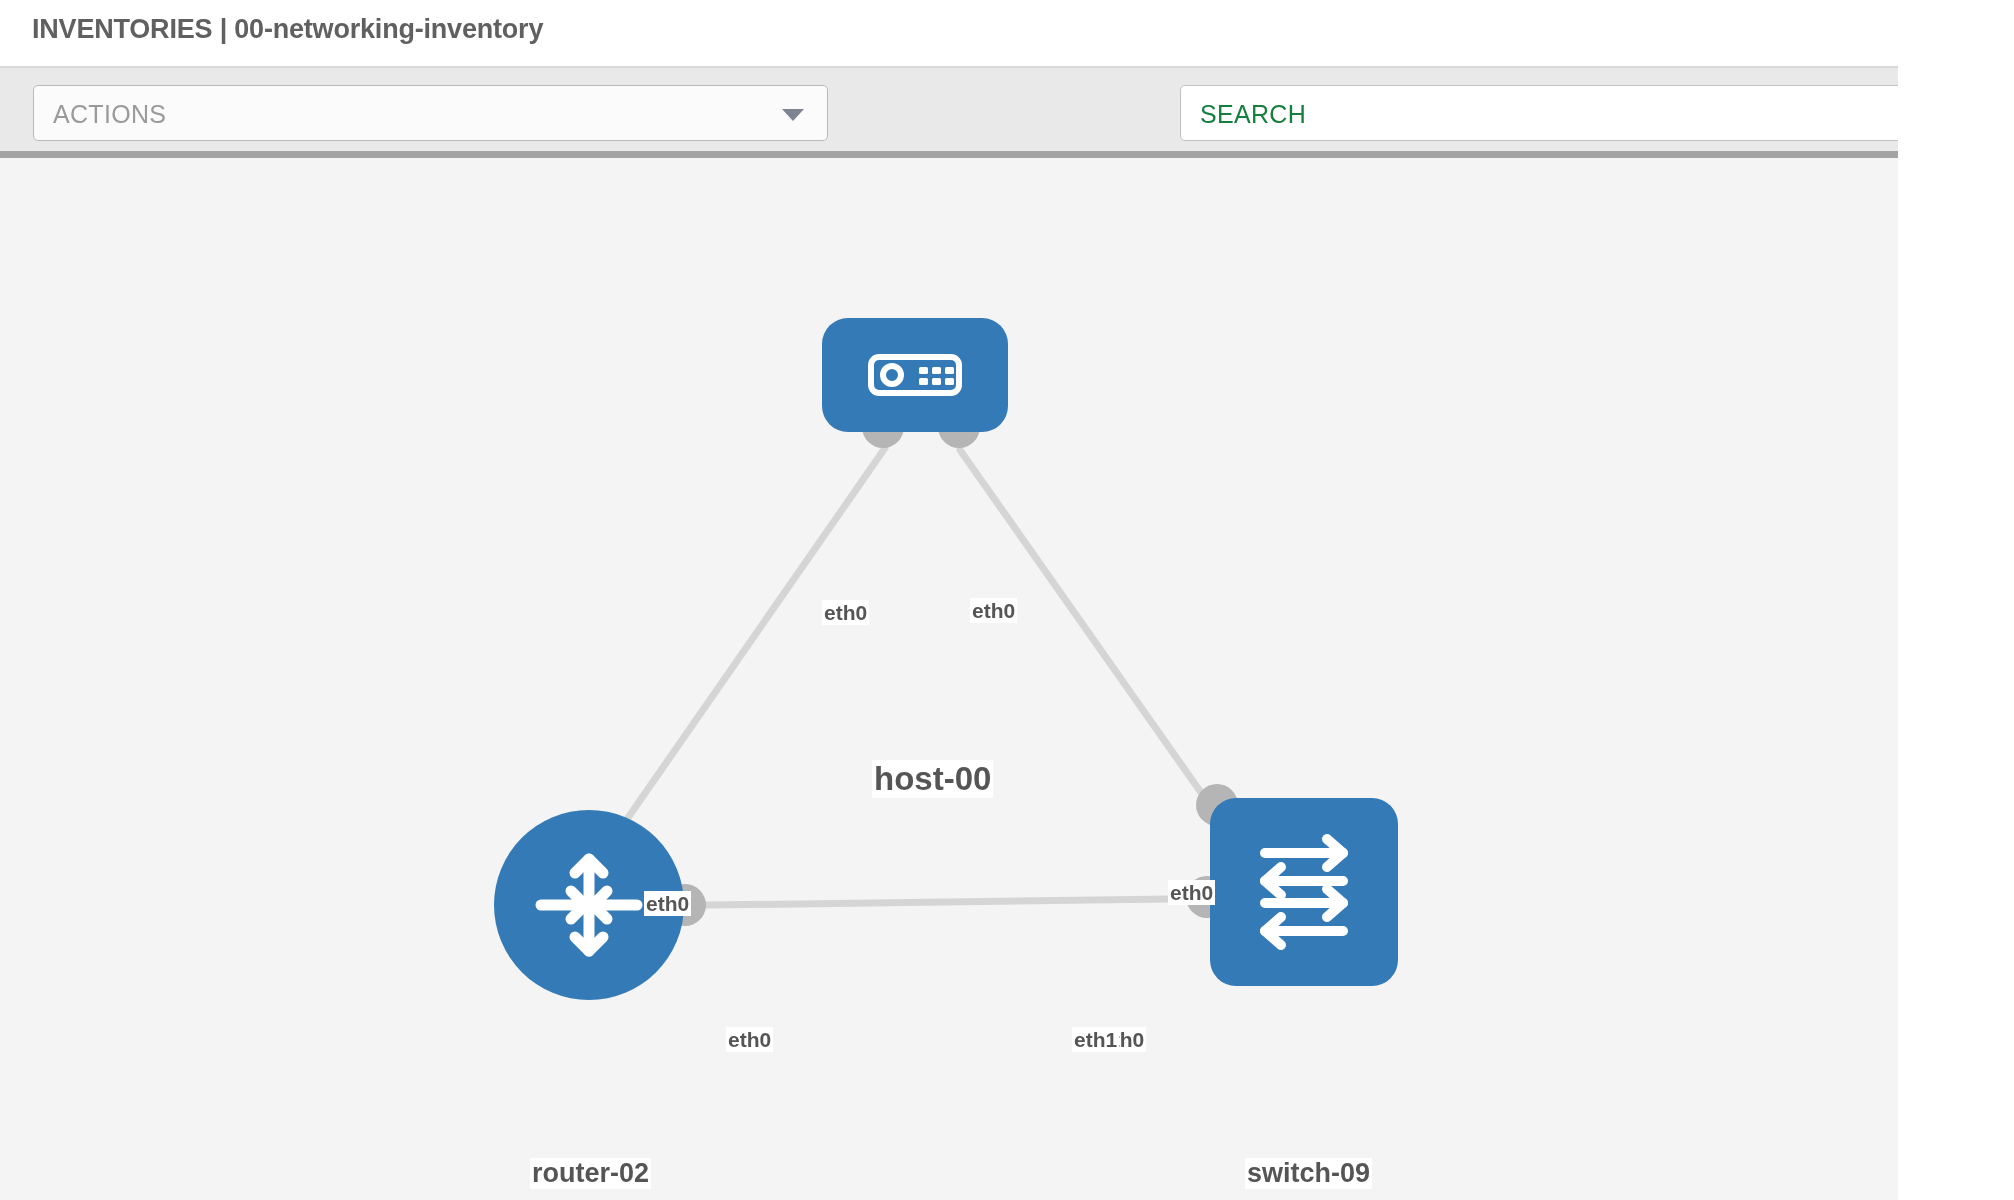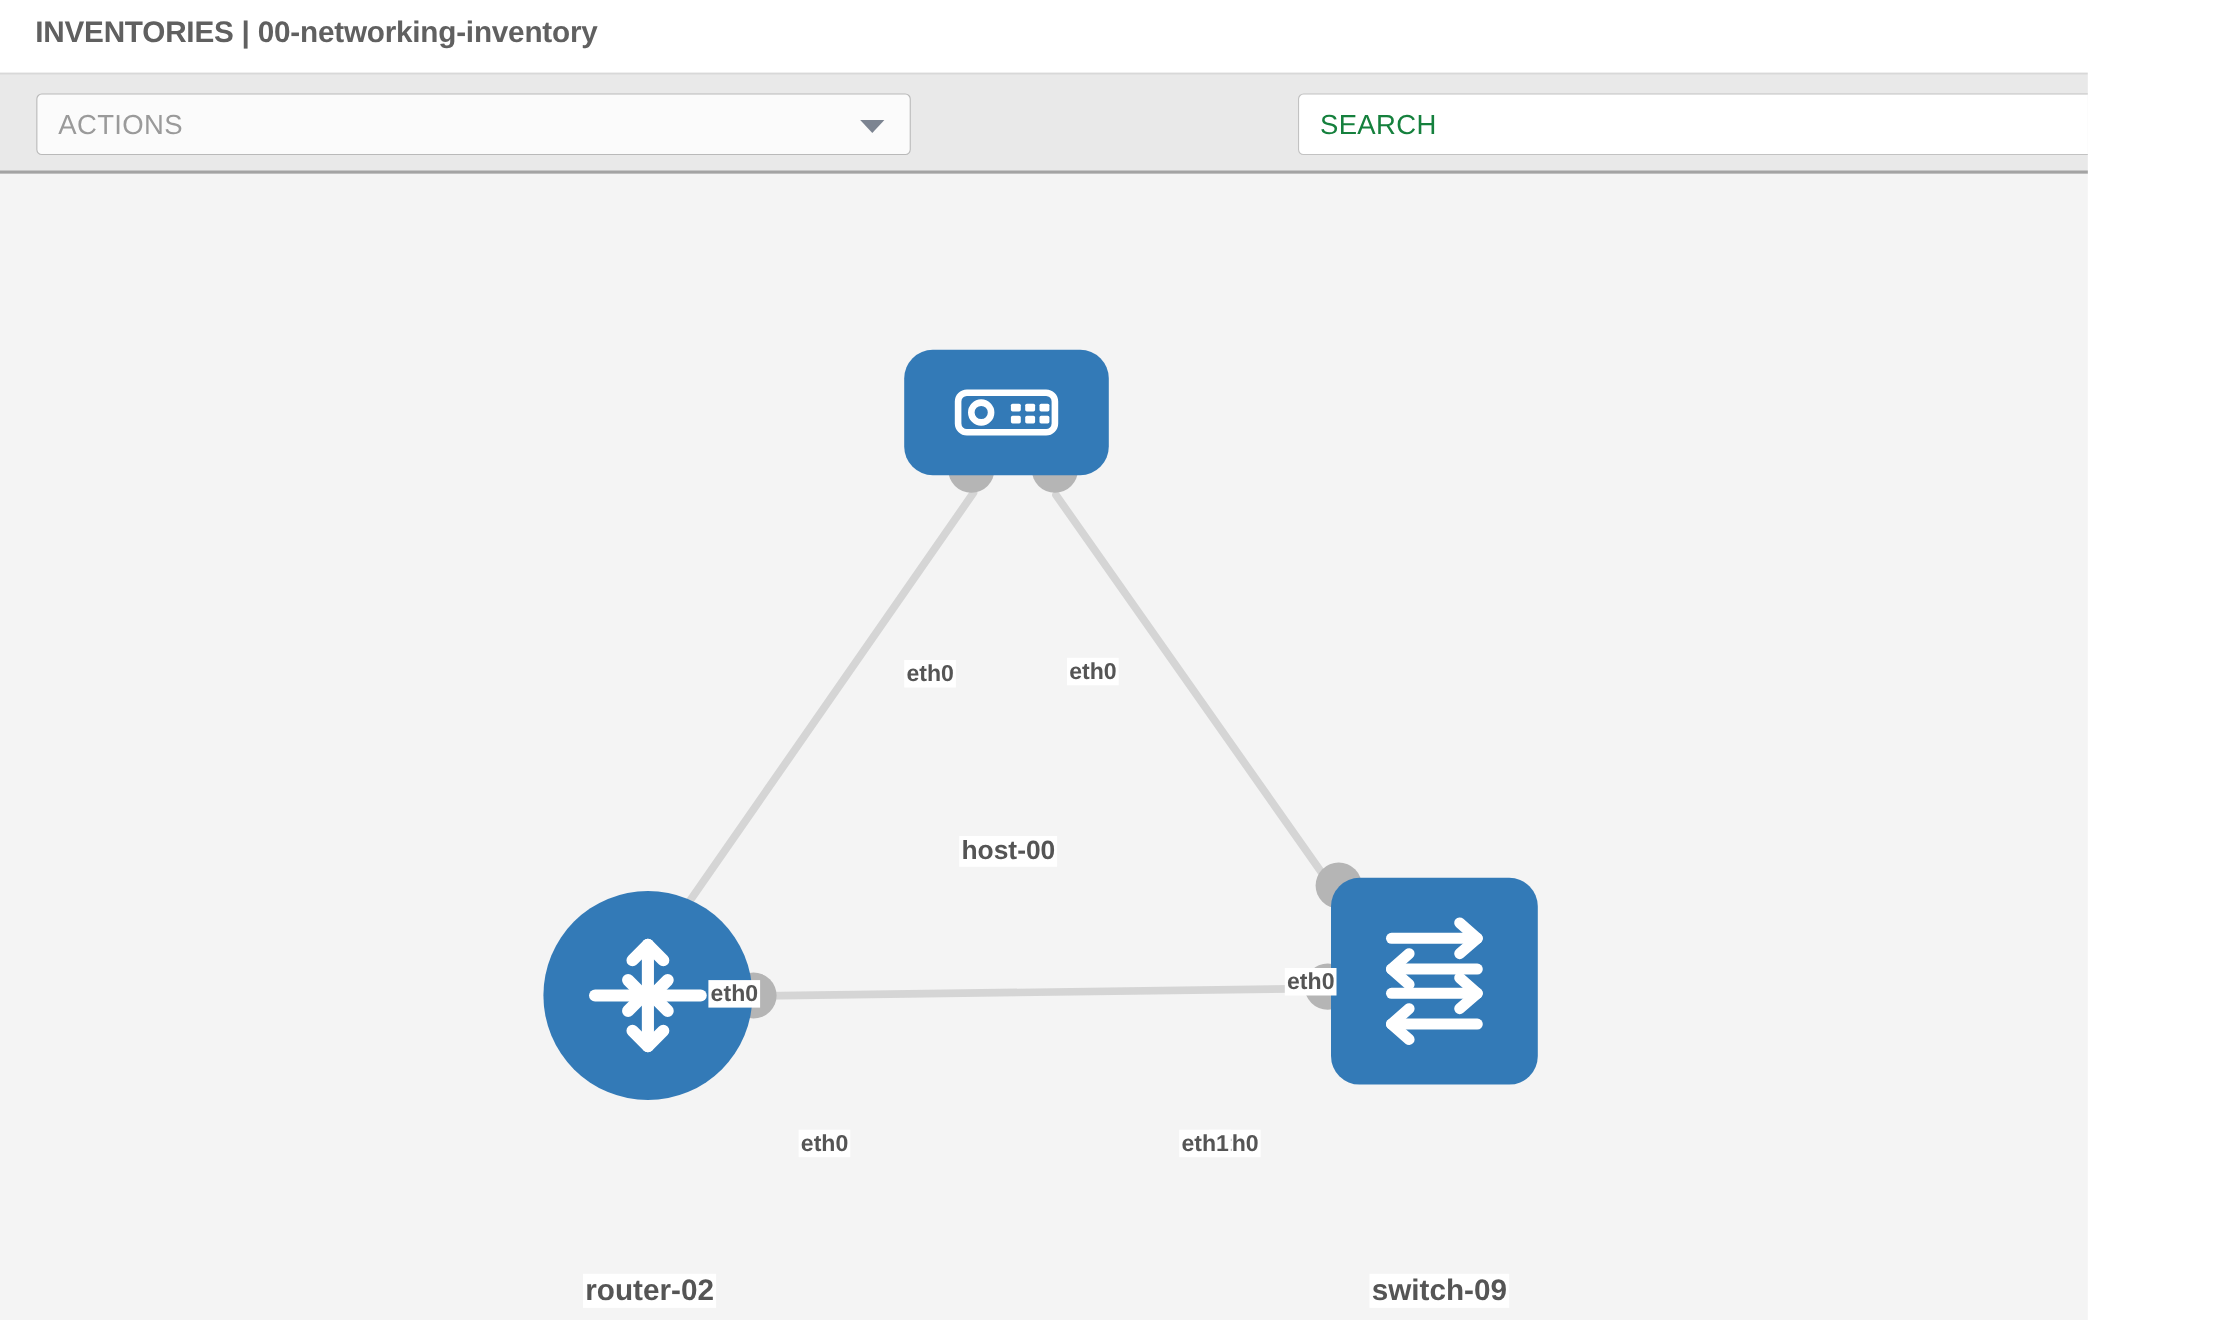--- a/index.html
+++ b/index.html
@@ -49,21 +49,21 @@
     border-radius: 1px;
   }
   .close-btn .x1 { transform: rotate(45deg); }
   .close-btn .x2 { transform: rotate(-45deg); }
 
   
   .toolbar {
     position: absolute; left: 0; top: 68px;
     width: 2014px; height: 90px;
     background: #e9e9e9;
-    border-bottom: 3px solid #a3a3a3;
+    border-bottom: 7px solid #a3a3a3;
     box-sizing: border-box;
   }
   .actions-select {
     position: absolute;
     left: 33px; top: 17px;
     width: 795px; height: 56px;
     background: #fbfbfb;
     border: 1px solid #b9b9b9;
     border-radius: 5px;
     box-sizing: border-box;
@@ -162,21 +162,21 @@
   
   .node-caption {
     position: absolute;
     font-size: 27px;
     color: #555555;
     background: #ffffff;
     white-space: nowrap;
     padding: 0 2px;
     line-height: 1.15;
   }
-  .cap-host   { left: 872px; top: 602px; font-size: 24px; }
+  .cap-host   { left: 872px; top: 602px; font-size: 33px; }
   .cap-router { left: 530px; top: 1000px; }
   .cap-switch { left: 1245px; top: 1000px; }
 
   
   .iface-label {
     position: absolute;
     font-size: 21px;
     color: #555555;
     background: #ffffff;
     white-space: nowrap;

